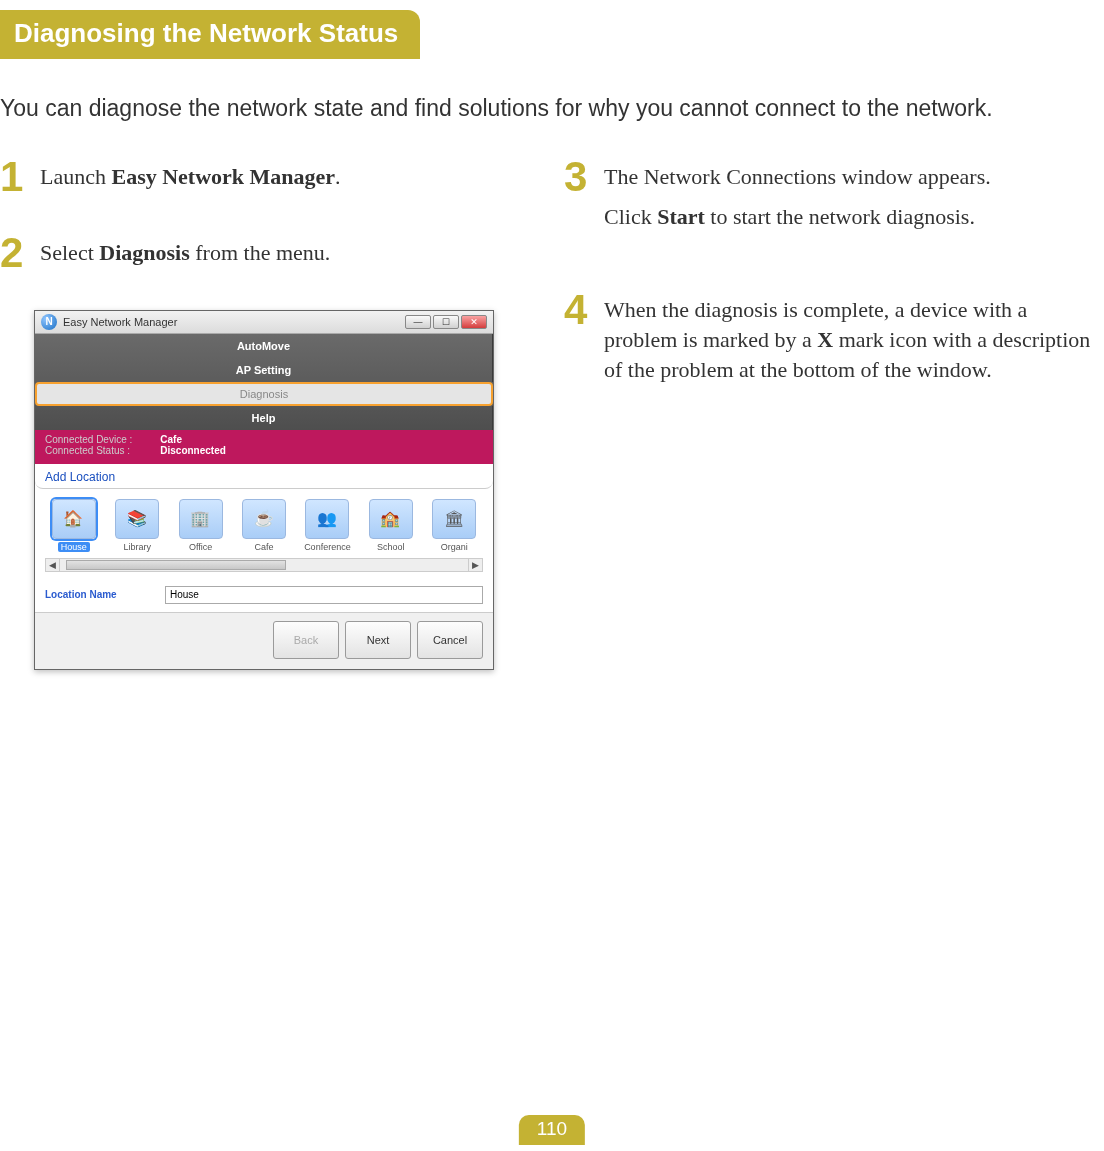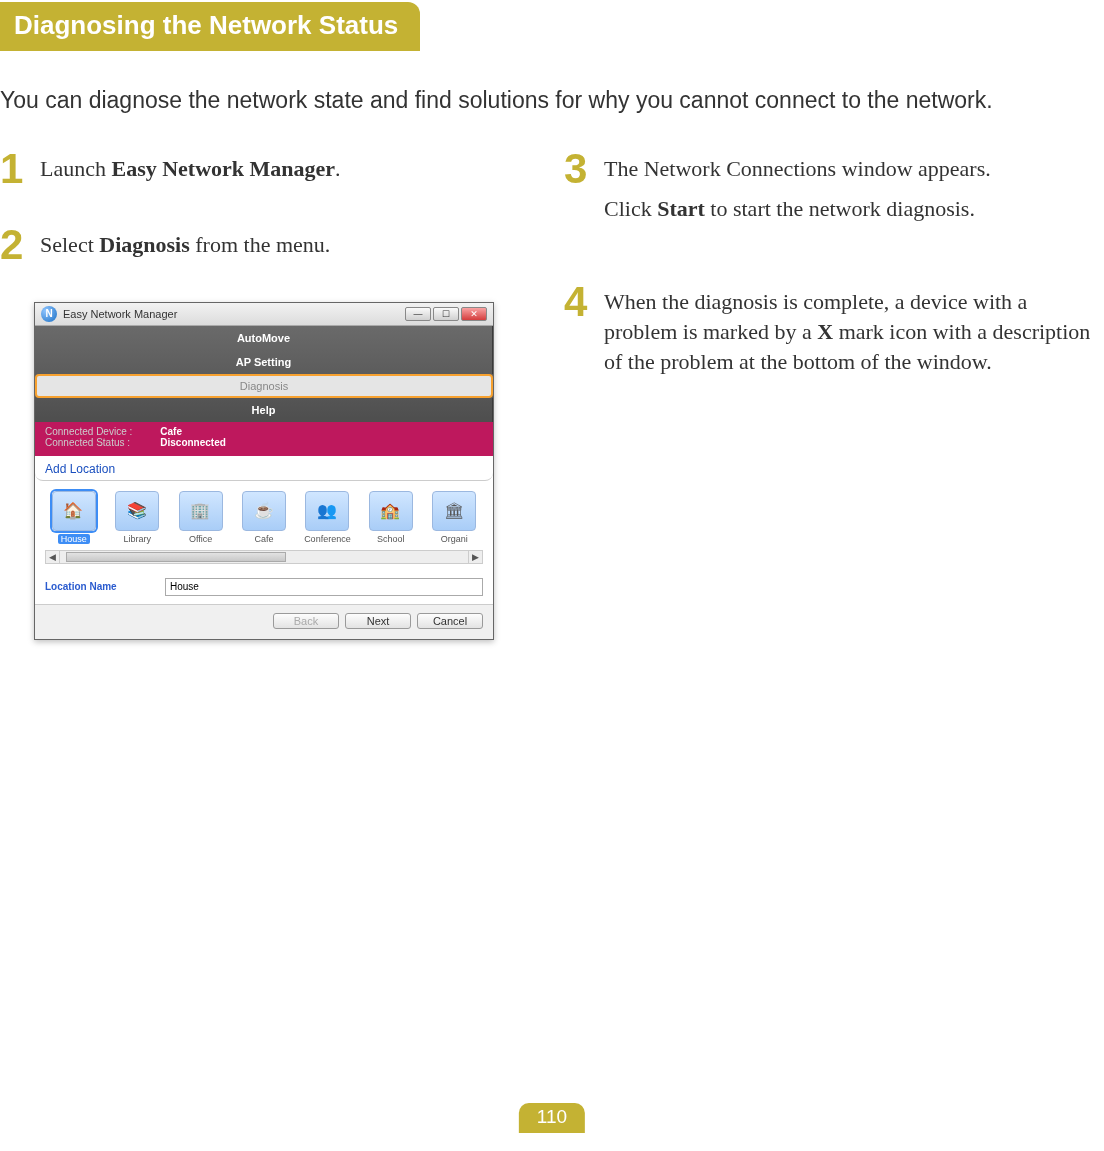--- a/index.html
+++ b/index.html
@@ -12,21 +12,21 @@
     position: relative;
   }
   .heading-tab {
     display: inline-block;
     background: #c4b233;
     color: #fff;
     font-size: 26px;
     font-weight: bold;
     padding: 8px 22px 10px 14px;
     border-radius: 0 12px 0 0;
-    margin-top: 2px;
+    margin-top: 10px;
   }
   .intro {
     font-size: 23px;
     color: #333;
     margin: 34px 6px 0 0;
     line-height: 1.35;
   }
   .columns {
     display: flex;
     margin-top: 34px;
@@ -198,33 +198,33 @@
     padding: 0 4px;
   }
   .btn-row {
     display:flex; justify-content:flex-end; gap:6px;
     padding: 8px 10px 10px 10px;
     background: #f0f0f0;
     border-top: 1px solid #ccc;
   }
   .btn-row .btn {
     min-width: 66px;
-    height: 16px;
+    height: 38px;
     background: linear-gradient(#fdfdfd,#e3e3e3);
     border: 1px solid #9a9a9a;
     border-radius: 3px;
     font-size: 11px;
     display:flex;align-items:center;justify-content:center;
     color:#333;
   }
   .btn-row .btn.disabled { color:#aaa; }
 
   .page-num {
     position: absolute;
-    bottom: 18px;
+    bottom: 6px;
     left: 50%;
     transform: translateX(-50%);
     background: #c4b233;
     color: #fff;
     padding: 3px 18px 5px 18px;
     border-radius: 10px 10px 0 0;
     font-size: 19px;
   }
 </style>
 </head>

